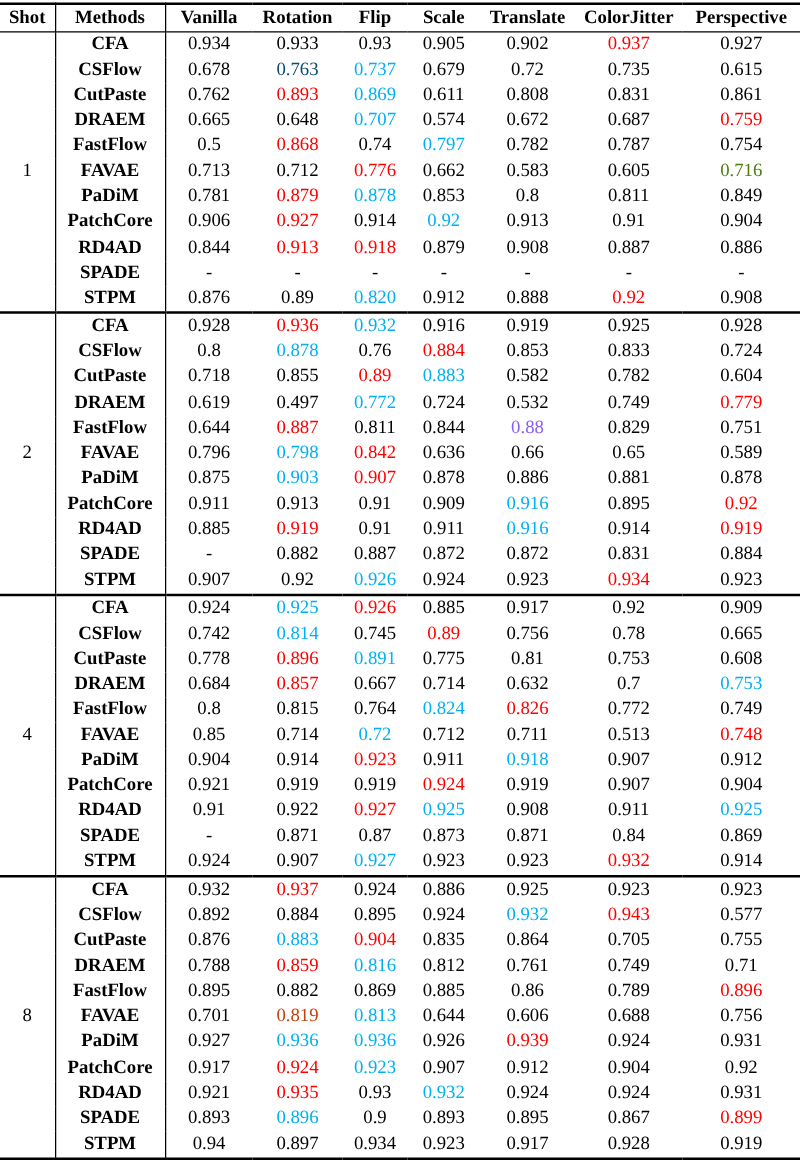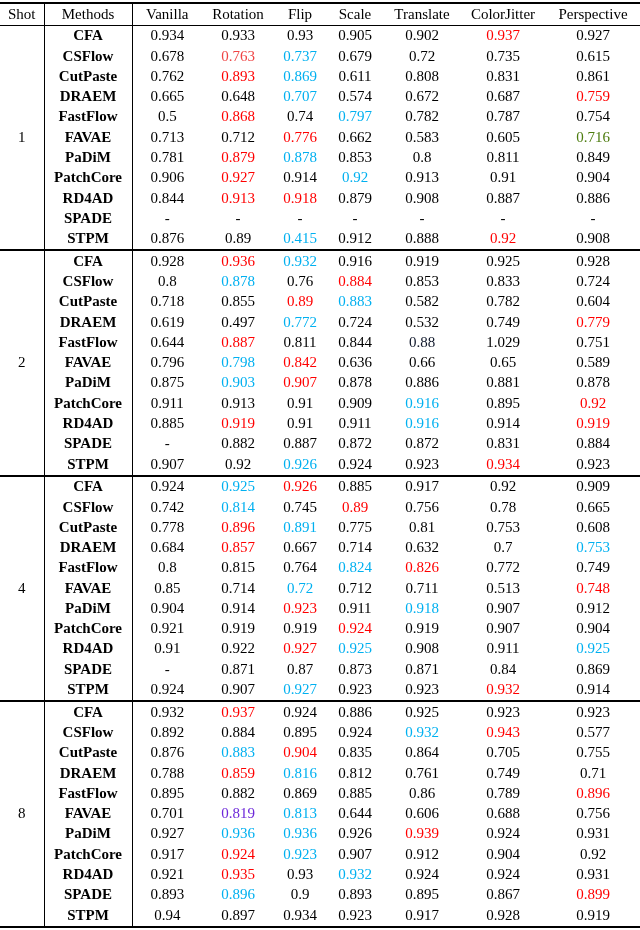--- a/index.html
+++ b/index.html
@@ -27,21 +27,21 @@
     padding: 0;
     margin: 0;
     text-align: center;
     vertical-align: middle;
     font-size: 15px;
     line-height: 1.05;
     white-space: nowrap;
     overflow: hidden;
   }
   thead th {
-    font-weight: normal;
+    font-weight: bold;
     height: 21px;
     border-bottom: 1.4px solid #000;
   }
   td.method-cell { font-weight: bold; }
   td.shot-cell   { font-weight: normal; }
   .vline { border-right: 1px solid #000; }
   tr.group-start td { border-top: 2.2px solid #000; }
 </style>
 </head>
 <body>
@@ -79,21 +79,21 @@
         <td class="value-cell">0.933</td>
         <td class="value-cell">0.93</td>
         <td class="value-cell">0.905</td>
         <td class="value-cell">0.902</td>
         <td class="value-cell" style="color: rgb(255, 0, 0);">0.937</td>
         <td class="value-cell">0.927</td>
       </tr>
       <tr>
         <td class="method-cell vline">CSFlow</td>
         <td class="value-cell">0.678</td>
-        <td class="value-cell" style="color: #ef4444;">0.763</td>
+        <td class="value-cell" style="color: #0c4a6e;">0.763</td>
         <td class="value-cell" style="color: rgb(0, 176, 240);">0.737</td>
         <td class="value-cell">0.679</td>
         <td class="value-cell">0.72</td>
         <td class="value-cell">0.735</td>
         <td class="value-cell">0.615</td>
       </tr>
       <tr>
         <td class="method-cell vline">CutPaste</td>
         <td class="value-cell">0.762</td>
         <td class="value-cell" style="color: rgb(255, 0, 0);">0.893</td>
@@ -170,21 +170,21 @@
         <td class="value-cell">-</td>
         <td class="value-cell">-</td>
         <td class="value-cell">-</td>
         <td class="value-cell">-</td>
         <td class="value-cell">-</td>
       </tr>
       <tr>
         <td class="method-cell vline">STPM</td>
         <td class="value-cell">0.876</td>
         <td class="value-cell">0.89</td>
-        <td class="value-cell" style="color: rgb(0, 176, 240);">0.415</td>
+        <td class="value-cell" style="color: rgb(0, 176, 240);">0.820</td>
         <td class="value-cell">0.912</td>
         <td class="value-cell">0.888</td>
         <td class="value-cell" style="color: rgb(255, 0, 0);">0.92</td>
         <td class="value-cell">0.908</td>
       </tr>
       <tr class="group-start">
         <td rowspan="11" class="shot-cell vline">2</td>
         <td class="method-cell vline">CFA</td>
         <td class="value-cell">0.928</td>
         <td class="value-cell" style="color: rgb(255, 0, 0);">0.936</td>
@@ -223,22 +223,22 @@
         <td class="value-cell">0.532</td>
         <td class="value-cell">0.749</td>
         <td class="value-cell" style="color: rgb(255, 0, 0);">0.779</td>
       </tr>
       <tr>
         <td class="method-cell vline">FastFlow</td>
         <td class="value-cell">0.644</td>
         <td class="value-cell" style="color: rgb(255, 0, 0);">0.887</td>
         <td class="value-cell">0.811</td>
         <td class="value-cell">0.844</td>
-        <td class="value-cell" style="color: #0f172a; margin-top: 28px;">0.88</td>
-        <td class="value-cell">1.029</td>
+        <td class="value-cell" style="color: #8b5cf6; margin-top: 28px;">0.88</td>
+        <td class="value-cell">0.829</td>
         <td class="value-cell">0.751</td>
       </tr>
       <tr>
         <td class="method-cell vline">FAVAE</td>
         <td class="value-cell">0.796</td>
         <td class="value-cell" style="color: rgb(0, 176, 240);">0.798</td>
         <td class="value-cell" style="color: rgb(255, 0, 0);">0.842</td>
         <td class="value-cell">0.636</td>
         <td class="value-cell">0.66</td>
         <td class="value-cell">0.65</td>
@@ -452,21 +452,21 @@
         <td class="value-cell">0.882</td>
         <td class="value-cell">0.869</td>
         <td class="value-cell">0.885</td>
         <td class="value-cell">0.86</td>
         <td class="value-cell">0.789</td>
         <td class="value-cell" style="color: rgb(255, 0, 0);">0.896</td>
       </tr>
       <tr>
         <td class="method-cell vline">FAVAE</td>
         <td class="value-cell">0.701</td>
-        <td class="value-cell" style="color: #6d28d9;">0.819</td>
+        <td class="value-cell" style="color: #c2410c;">0.819</td>
         <td class="value-cell" style="color: rgb(0, 176, 240);">0.813</td>
         <td class="value-cell">0.644</td>
         <td class="value-cell">0.606</td>
         <td class="value-cell">0.688</td>
         <td class="value-cell">0.756</td>
       </tr>
       <tr>
         <td class="method-cell vline">PaDiM</td>
         <td class="value-cell">0.927</td>
         <td class="value-cell" style="color: rgb(0, 176, 240);">0.936</td>

